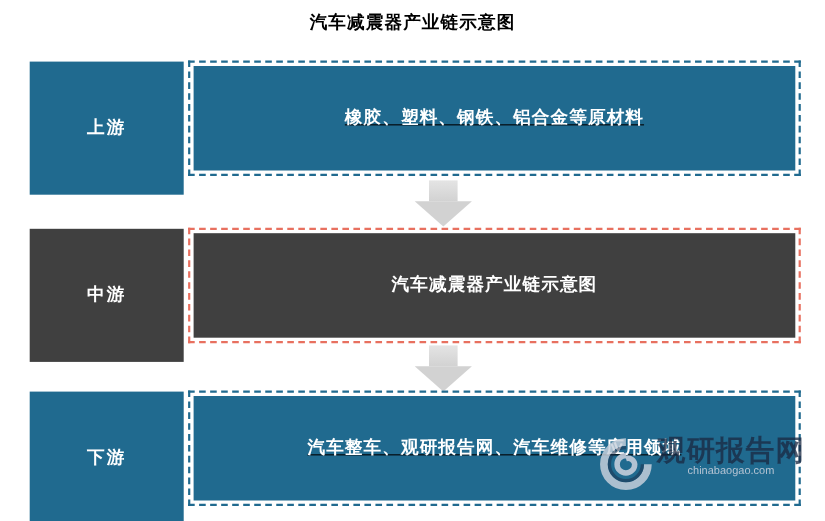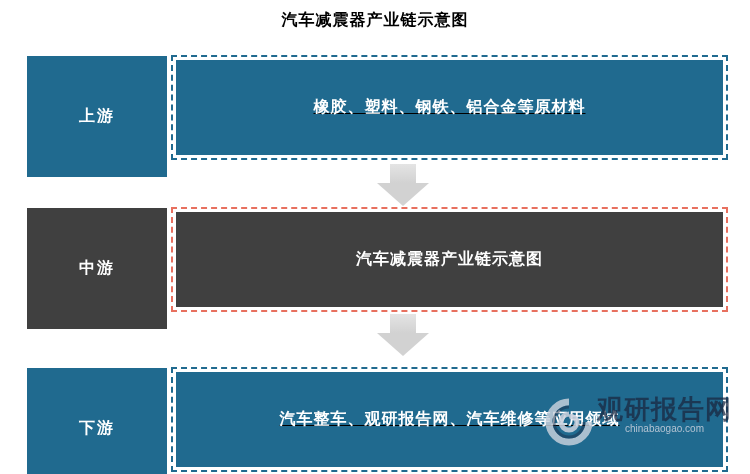--- a/index.html
+++ b/index.html
@@ -5,21 +5,21 @@
   html,body{margin:0;padding:0;background:#ffffff;}
   .canvas{
     position:relative;width:750px;height:474px;background:#ffffff;
     font-family:"Liberation Sans","DejaVu Sans",sans-serif;overflow:hidden;
   }
   .title{
     position:absolute;top:10px;left:0;width:750px;text-align:center;
     font-size:16px;font-weight:bold;color:#000000;letter-spacing:1px;
   }
   .row{position:absolute;left:27px;width:701px;height:105px;}
-  .row-1{top:55px;} .row-2{top:207px;} .row-3{top:367px;}
+  .row-1{top:55px;} .row-2{top:207px;} .row-3{top:355px;}
   .label-box{
     position:absolute;left:0;top:1px;width:140px;height:121px;
     display:flex;align-items:center;justify-content:center;
     color:#ffffff;font-weight:bold;font-size:16px;letter-spacing:2px;
   }
   .content-box{
     position:absolute;left:144px;top:0;width:557px;height:105px;
     box-sizing:border-box;border:2px dashed;background:#ffffff;padding:3px;
   }
   .content-fill{

